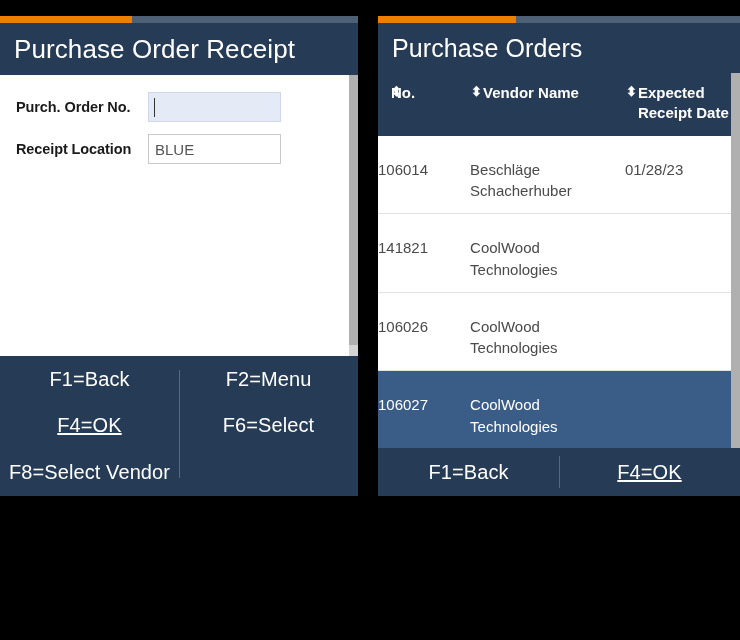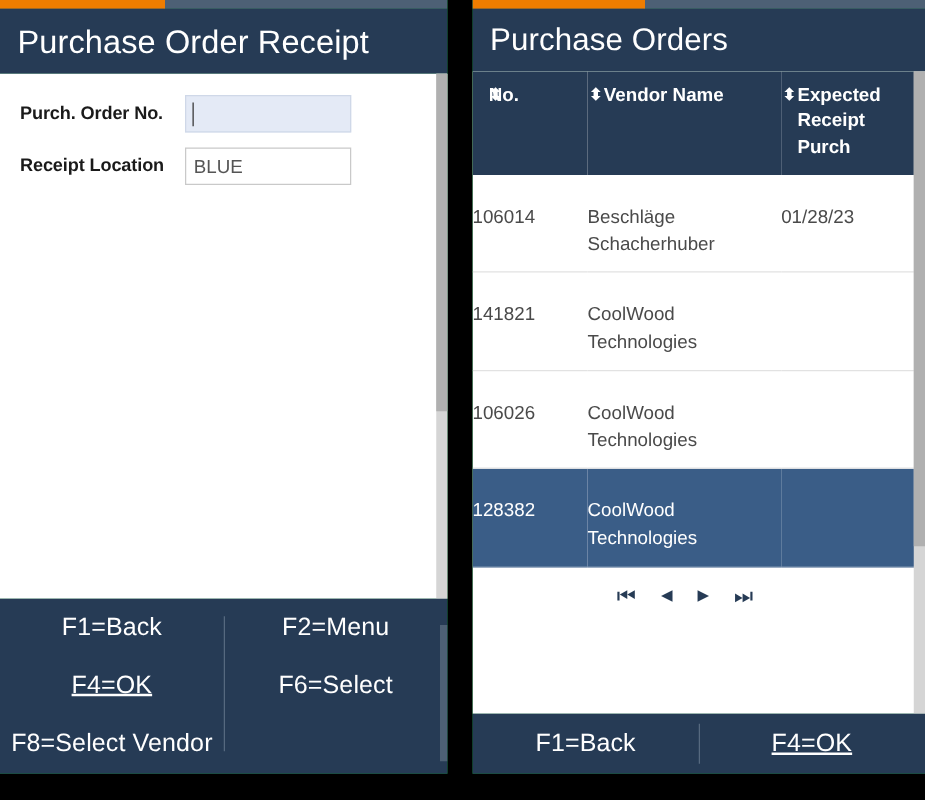--- a/index.html
+++ b/index.html
@@ -15,23 +15,23 @@
   #root {
     position: relative;
     width: 740px;
     height: 640px;
     background: #000000;
   }
 
   
   .panel {
     position: absolute;
-    top: 0;
-    height: 619px;
-    background: #15803d;
+    top: 16px;
+    height: 480px;
+    background: #14b8a6;
     overflow: hidden;
   }
   #panel-left  { left: 0px;   width: 358px; }
   #panel-right { left: 378px; width: 362px; }
 
   
   .progress-track {
     position: absolute;
     top: 0;
     left: 0;
@@ -334,21 +334,21 @@
             </th>
             <th class="col-vend">
               <div class="th-inner">
                 <span class="sort-icon">⬍</span>
                 <span>Vendor Name</span>
               </div>
             </th>
             <th class="col-date">
               <div class="th-inner">
                 <span class="sort-icon">⬍</span>
-                <span>Expected Receipt Purch</span>
+                <span>Expected Receipt Date</span>
               </div>
             </th>
           </tr>
         </thead>
         <tbody id="table-body">
             <tr>
               <td class="cell-pad">106014</td>
               <td>Beschläge Schacherhuber</td>
               <td>01/28/23</td>
             </tr>
@@ -356,21 +356,21 @@
               <td class="cell-pad">141821</td>
               <td>CoolWood Technologies</td>
               <td></td>
             </tr>
             <tr>
               <td class="cell-pad">106026</td>
               <td>CoolWood Technologies</td>
               <td></td>
             </tr>
             <tr class="selected">
-              <td class="cell-pad">128382</td>
+              <td class="cell-pad">106027</td>
               <td>CoolWood Technologies</td>
               <td></td>
             </tr>
           </tbody>
       </table>
 
       <div id="pager">
         <span class="pg-btn">⏮</span>
         <span class="pg-btn small">◀</span>
         <span class="pg-btn small">▶</span>

